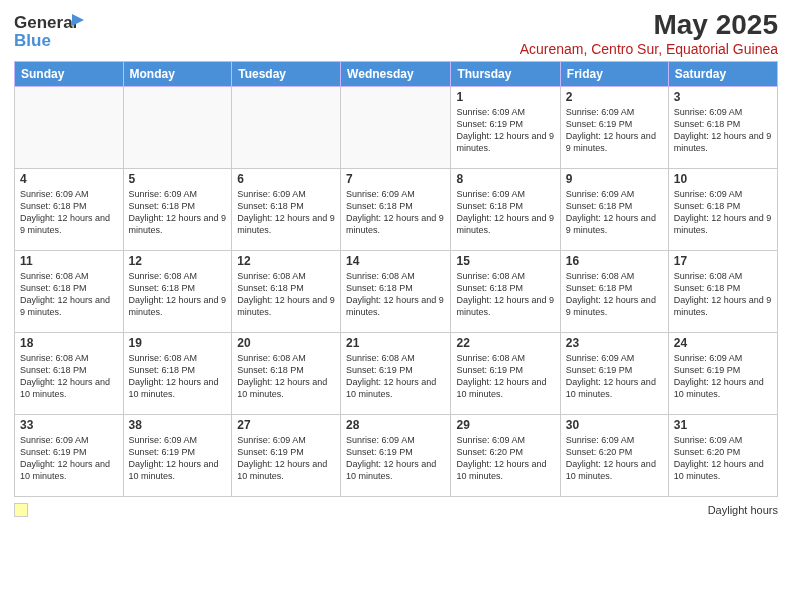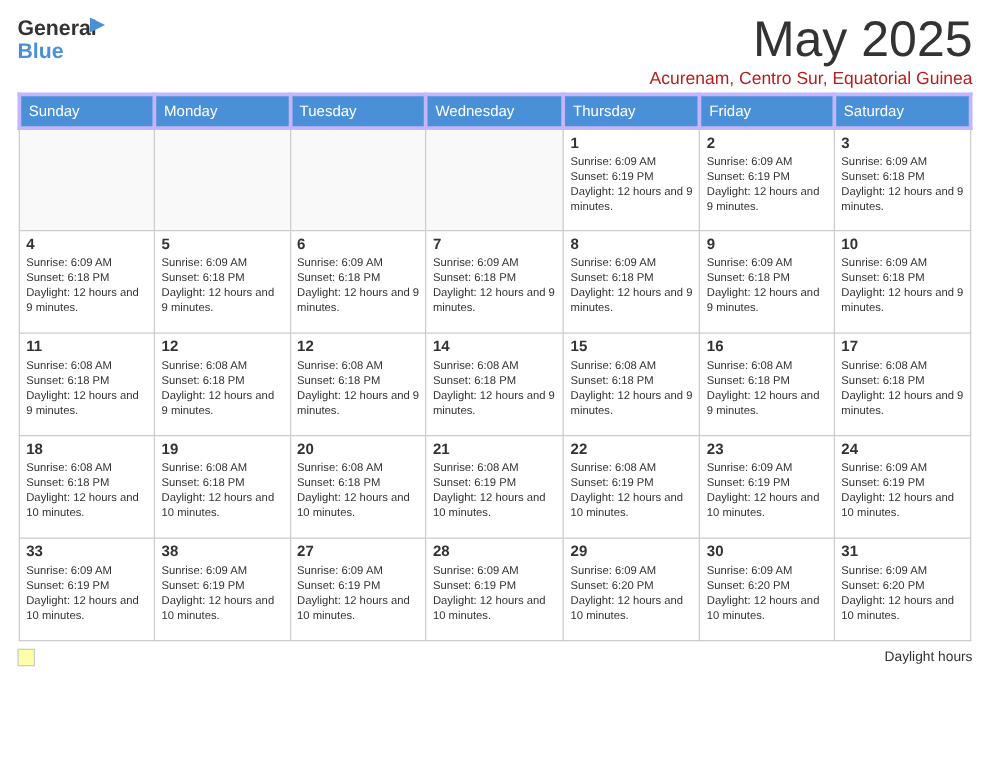--- a/index.html
+++ b/index.html
@@ -23,43 +23,43 @@
     }
     .logo {
       display: flex;
       align-items: center;
       gap: 4px;
     }
     .title-block {
       text-align: right;
     }
     .main-title {
-      font-size: 40px;
-      font-weight: normal;
+      font-size: 28px;
+      font-weight: bold;
       color: #333;
       line-height: 1.1;
     }
     .sub-title {
       font-size: 14px;
       color: #b91c1c;
       font-weight: normal;
     }
     .calendar {
       width: 100%;
       border-collapse: collapse;
       margin-top: 4px;
     }
     .calendar th {
       background-color: #4a90d9;
       color: #fff;
       font-size: 12px;
-      font-weight: normal;
+      font-weight: bold;
       padding: 5px 6px;
       text-align: left;
-      border: 3px solid #c4b5fd;
+      border: 1px solid #c4b5fd;
     }
     .calendar td {
       border: 1px solid #ccc;
       vertical-align: top;
       padding: 3px 5px;
       width: 113px;
       min-height: 80px;
       font-size: 9.5px;
       color: #333;
       background: #fff;

